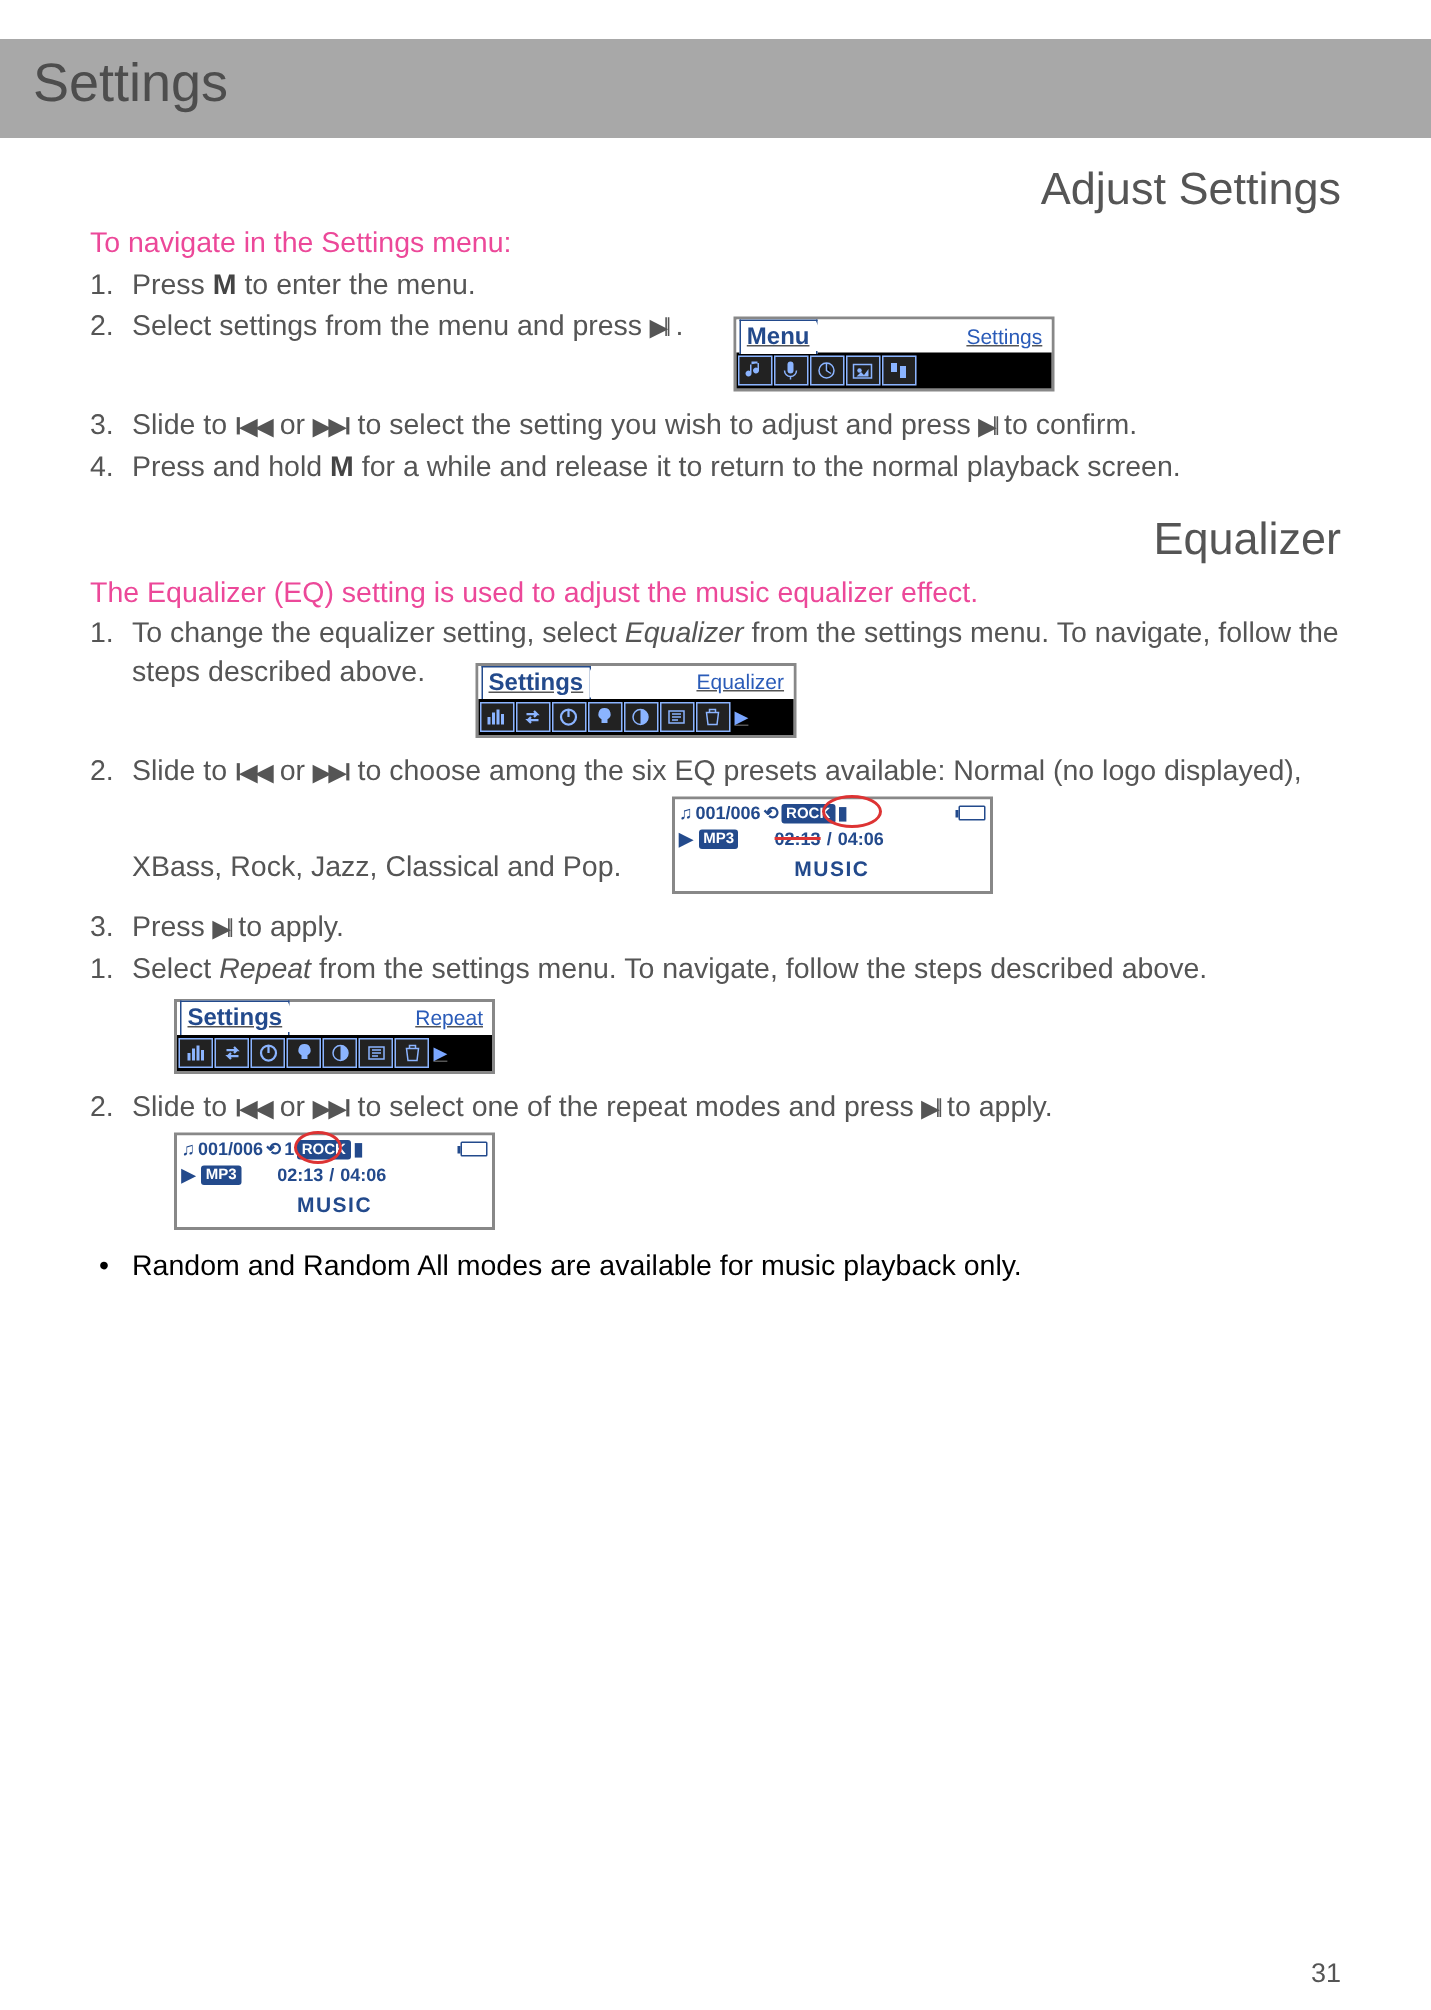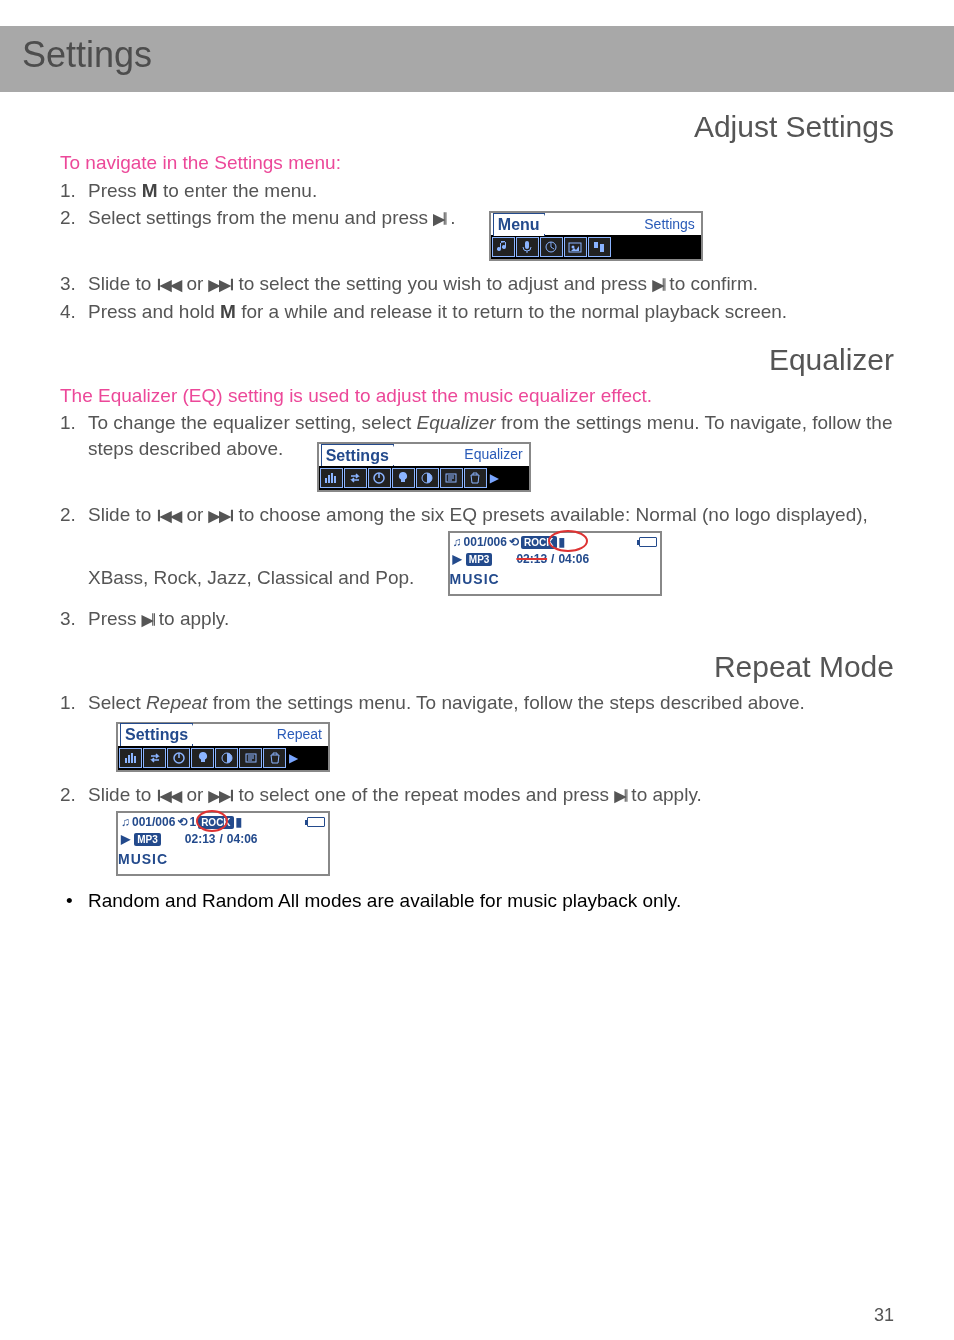--- a/index.html
+++ b/index.html
@@ -13,38 +13,38 @@
   p { font-size: 19px; color: #ec4899; line-height: 1.35; margin-bottom: 2px; }
   ol { list-style: none; padding-left: 0; }
   ol > li { font-size: 19px; color: #555; line-height: 1.35; padding-left: 28px; margin-bottom: 2px; position: relative; }
   ol > li .num { position: absolute; left: 0; top: 0; }
   ul.bullet { list-style: none; padding-left: 0; }
   ul.bullet > li { font-size: 19px; color: #000000; line-height: 1.35; padding-left: 28px; position: relative; margin-top: 4px;}
   ul.bullet > li::before { content: "•"; position: absolute; left: 6px; top: 0; }
   .bold { font-weight: 700; color: #444; }
   .italic { font-style: italic; }
   .glyph { font-family: Arial, sans-serif; font-size: 15px; color:#555; font-weight:bold; letter-spacing:-1px; }
-  .lcd { display:inline-block; border:2px solid #888; background:#fff; margin:6px 16px 8px 28px; vertical-align:top; }
+  .lcd { display:inline-block; border:2px solid #888; background:#fff; margin:6px 16px 8px 28px; vertical-align:top;text-decoration:underline; }
   .lcd-inner { width:210px; }
   .lcd-top { display:flex; justify-content:space-between; align-items:center; background:#fff; height:22px; padding:0 2px; }
   .lcd-tab { font-family: Arial, sans-serif; font-weight:bold; font-size:16px; color:#234a8c; border:1px solid #234a8c; border-bottom:none; padding:0 4px; background:#fff; position:relative; }
   .lcd-tab::after{content:""; position:absolute; right:-9px; top:0; width:0;height:0; border-bottom:20px solid #fff; border-right:9px solid transparent;}
   .lcd-label { font-family: Arial, sans-serif; font-size:14px; color:#2a5bb8; padding-right:4px; }
   .lcd-iconrow { background:#000; height:24px; display:flex; align-items:center; gap:1px; padding:1px; }
   .lcd-icon { width:23px; height:20px; background:#222; border:1px solid #8bb4ff; display:flex; align-items:center; justify-content:center; }
   .lcd-icon svg { width:16px; height:16px; }
   .lcd-arrow { color:#7aa6ff; font-size:12px; padding-left:2px; }
   .play-lcd { display:inline-block; border:2px solid #888; background:#fff; margin:4px 0 8px 28px; }
   .play-inner { width:210px; background:#fff; }
   .play-top { display:flex; align-items:center; gap:2px; font-family: Arial, sans-serif; font-size:12px; font-weight:bold; color:#234a8c; padding:1px 3px; height:18px; position:relative;}
   .play-top .badge { background:#234a8c; color:#fff; border-radius:2px; padding:0 3px; font-size:10px; }
   .play-top .circle { position:absolute; border:2px solid #d33; border-radius:50%; width:40px; height:22px; pointer-events:none; }
   .play-mid { display:flex; align-items:center; gap:4px; font-family: Arial, sans-serif; font-size:12px; font-weight:bold; color:#234a8c; padding:0 3px; height:16px;}
   .play-mid .mp3 { background:#234a8c; color:#fff; border-radius:2px; padding:0 3px; font-size:10px;}
-  .play-title { text-align:left; font-family: Arial, sans-serif; font-weight:bold; color:#234a8c; font-size:14px; letter-spacing:1px; padding:3px 0 5px 0;}
+  .play-title { text-align:center; font-family: Arial, sans-serif; font-weight:bold; color:#234a8c; font-size:14px; letter-spacing:1px; padding:3px 0 5px 0;}
   .batt { width:18px; height:10px; border:1px solid #234a8c; border-radius:1px; margin-left:auto; position:relative;}
   .batt::after{content:""; position:absolute; left:-3px; top:2px; width:2px; height:5px; background:#234a8c;}
   .page-num { position:absolute; bottom:40px; right:60px; font-size:18px; color:#555; }
   .strike { text-decoration: line-through; text-decoration-color:#d33; text-decoration-thickness:2px;}
 </style>
 </head>
 <body>
 
 <div class="page">
 
@@ -198,21 +198,20 @@
             <div class="play-title">MUSIC</div>
           </div>
         </div>
       </li>
       <li>
         <span class="num">3.</span>
         <span>Press </span><span class="glyph">▶𝄁</span><span> to apply.</span>
       </li>
     </ol>
 
-    <h2>Repeat Mode</h2>
     <ol>
       <li>
         <span class="num">1.</span>
         <span>Select </span><span class="italic">Repeat</span><span> from the settings menu. To navigate, follow the steps described above.</span>
         <div class="lcd">
           <div class="lcd-inner">
             <div class="lcd-top">
               <span class="lcd-tab">Settings</span>
               <span class="lcd-label">Repeat</span>
             </div>

